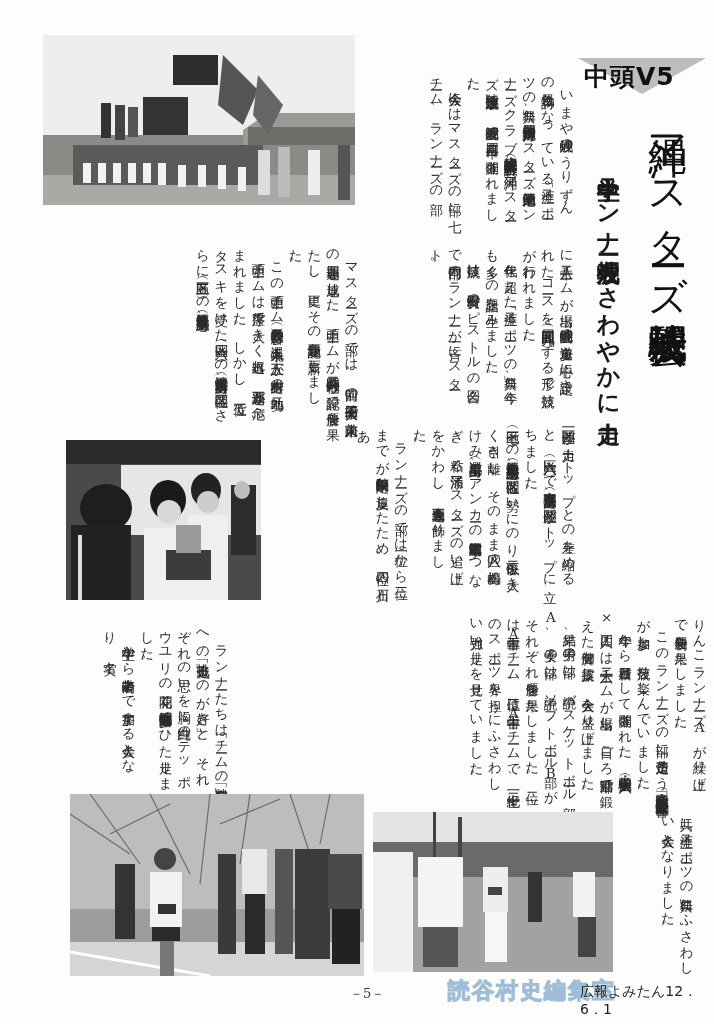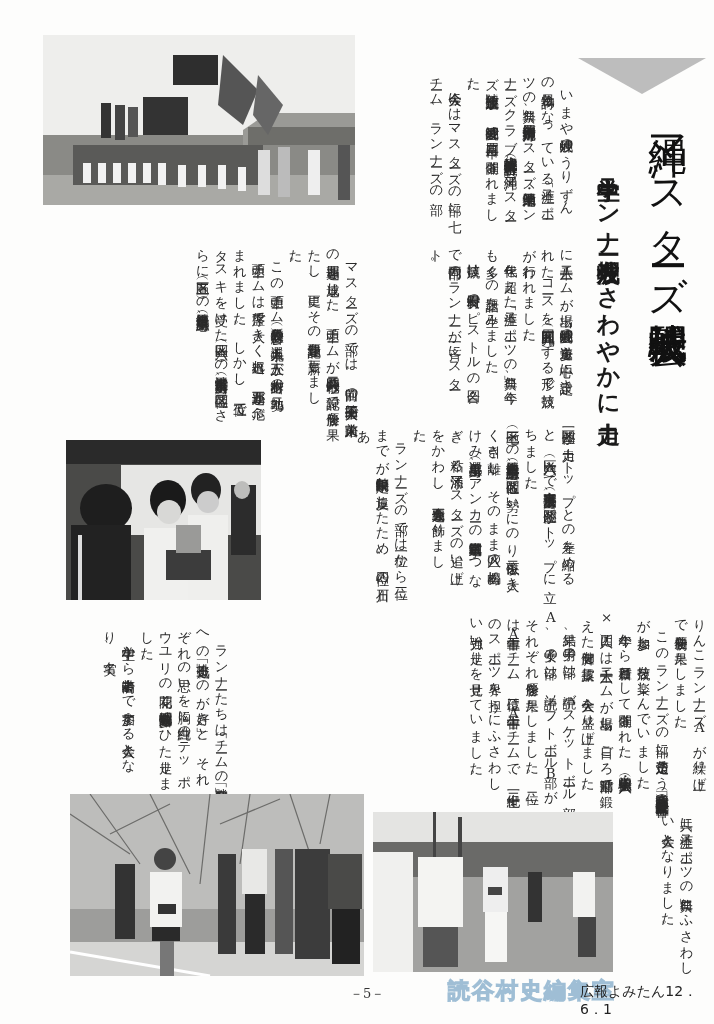--- a/index.html
+++ b/index.html
@@ -51,20 +51,21 @@
       </g>
       <rect x="215" y="115" width="12" height="45" fill="#ddd"></rect>
       <rect x="235" y="112" width="12" height="50" fill="#bbb"></rect>
       <rect x="265" y="115" width="12" height="45" fill="#eee"></rect>
       <rect x="295" y="110" width="12" height="55" fill="#555"></rect>
     </svg>
   </div>
 
   <div class="kicker">
     <div class="tri"></div>
+    <div class="txt">中頭V5</div>
   </div>
   <div class="headline">沖縄マスターズ残波岬駅伝大会</div>
   <div class="subhead">中学生ランナー残波岬をさわやかに力走</div>
 
   <div class="vt" style="left:360px;top:68px;height:152px;width:215px;">　いまや残波岬のうりずんの風物詩となっている「生涯スポーツの祭典」、第十四回市郡対抗沖縄マスターズ・第七回沖縄県ランナーズクラブ対抗残波岬駅伝大会（主催・読谷村、沖縄マスターズ陸上競技連盟）が、残波岬公園で四月三十日に開催されました。
 　今大会にはマスターズの部に七チーム、ランナーズの部</div>
 
   <div class="vt" style="left:360px;top:240px;height:150px;width:215px;">に二十八チームが出場、残波岬公園の遊歩道を中心に設定されたコースを周回（九区間三九㎞）する形で競技が行われました。
 　年代を超えた「生涯スポーツの祭典」、今年も多くの話題を生みました。
 　競技は、安田村長のピストルの合図で両部門のランナーが一斉にスタート。</div>

